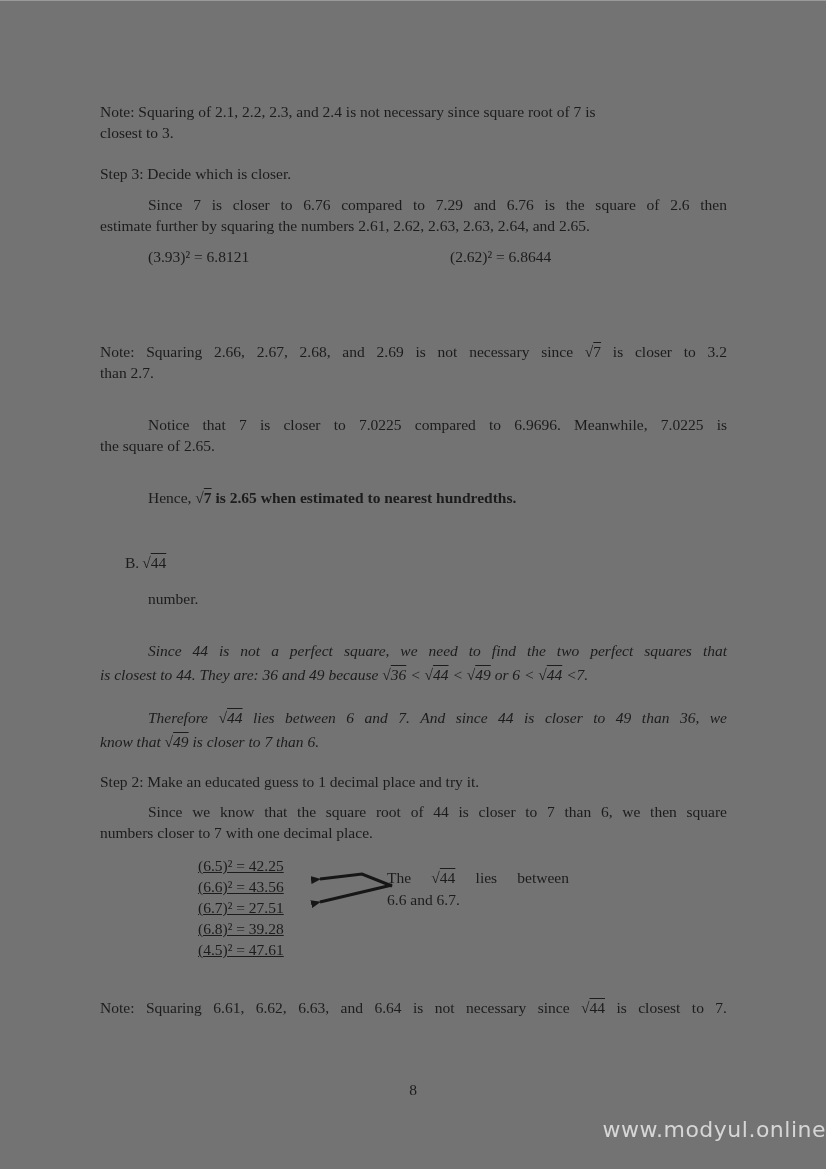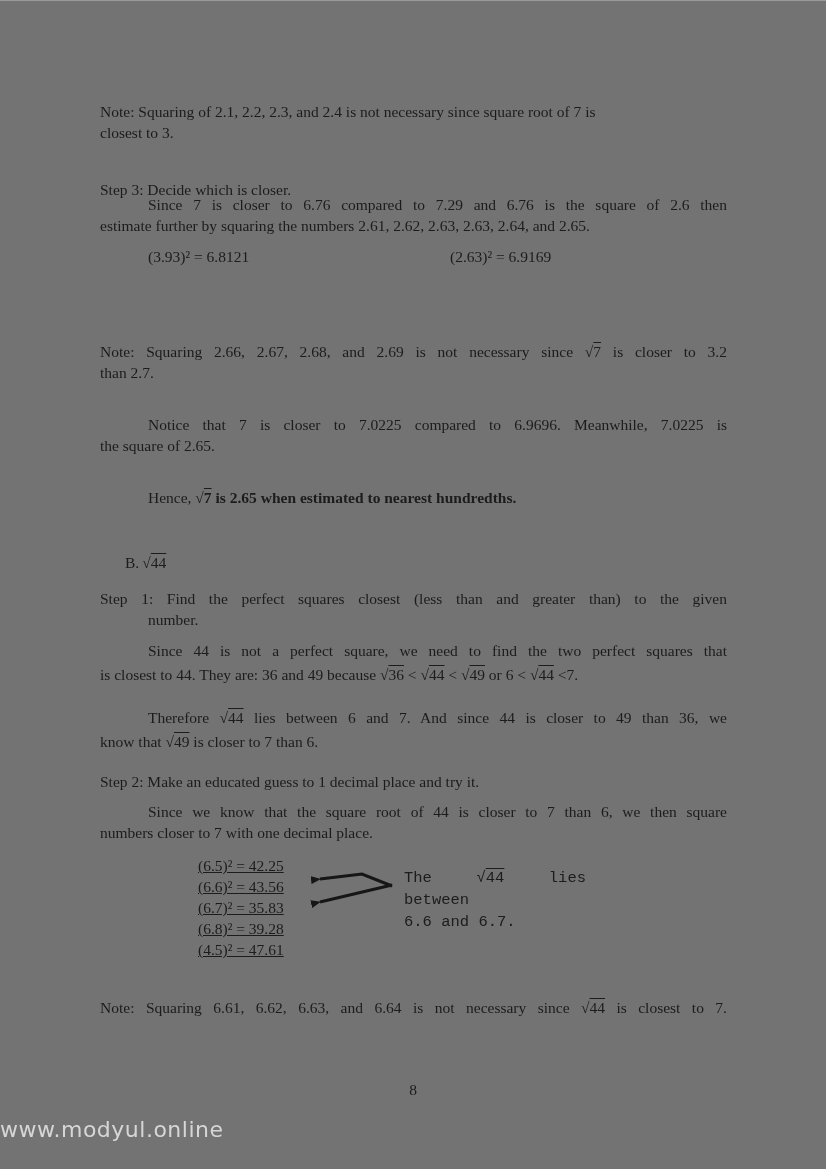--- a/index.html
+++ b/index.html
@@ -13,62 +13,62 @@
     font-size:15.5px;
     line-height:21px;
     overflow:hidden;
   }
   .block { position:absolute; left:100px; }
   .w { width:627px; }
   .line { min-height:21px; }
   .just { text-align:justify; text-align-last:justify; }
   .ind { padding-left:48px; }
   .ind58 { padding-left:48px; }
-  .lh24 .line { line-height:24px; min-height:24px; }
+  .lh24 .line { line-height:24px; min-height:24px;font-style:italic; }
   .b { font-weight:bold; }
   .sqrt { white-space:nowrap; }
   .sqrt .ol { text-decoration:overline; }
   .eqgrid { display:grid; grid-template-columns:302px auto; }
   .eqcell { line-height:21px; }
   .eq6 .line { line-height:21px;text-decoration:underline; }
   .arrows { position:absolute; left:306px; top:864px; }
-  .callout { position:absolute; left:404px; top:866px; width:182px;font-family:Liberation Mono, monospace; }
+  .callout { position:absolute; left:387px; top:866px; width:182px; }
   .callout .line { line-height:22px; }
   .pageno { position:absolute; left:0; right:0; top:1078px; text-align:center; font-size:15.5px; }
   .watermark {
     position:absolute; left:0; right:0; top:1118px;
-    text-align:left;
+    text-align:right;
     font-family:"DejaVu Sans","Liberation Sans",sans-serif;
     font-size:22px;
     color:#d6d6d6;
     letter-spacing:0.5px;
   }
 </style>
 </head>
 <body>
 
 <div class="page">
 
   <section class="block w" style="top:100px">
     <div class="line">Note: Squaring of 2.1, 2.2, 2.3, and 2.4 is not necessary since square root of 7 is</div>
     <div class="line">closest to 3.</div>
   </section>
 
-  <section class="block" style="top:178px">
+  <section class="block" style="top:162px">
     <div class="line">Step 3: Decide which is closer.</div>
   </section>
 
   <section class="block w" style="top:193px">
     <div class="line just ind">Since 7 is closer to 6.76 compared to 7.29 and 6.76 is the square of 2.6 then</div>
     <div class="line">estimate further by squaring the numbers 2.61, 2.62, 2.63, 2.63, 2.64, and 2.65.</div>
   </section>
 
   <section class="block eqgrid" style="top:245px; left:148px; width:540px">
     <span class="eqcell">(3.93)² = 6.8121</span>
-    <span class="eqcell">(2.63)² = 6.9169</span>
+    <span class="eqcell">(2.62)² = 6.8644</span>
     <span class="eqcell"></span>
   </section>
 
   <section class="block w" style="top:340px">
     <div class="line just">
       <span>Note: Squaring 2.66, 2.67, 2.68, and 2.69 is not necessary since </span><span class="sqrt"><span>√</span><span class="ol">7</span></span><span> is closer to 3.2</span>
     </div>
     <div class="line">than 2.7.</div>
   </section>
 
@@ -83,21 +83,20 @@
     </div>
   </section>
 
   <section class="block" style="top:551px; left:125px">
     <div class="line">
       <span>B.</span><span class="sqrt" style="margin-left:3px"><span>√</span><span class="ol">44</span></span>
     </div>
   </section>
 
   <section class="block w" style="top:587px">
-    <div class="line just">Step 1: Find the perfect squares closest (less than and greater than) to the given</div>
     <div class="line ind58">number.</div>
   </section>
 
   <section class="block w lh24" style="top:638px">
     <div class="line just ind">Since 44 is not a perfect square, we need to find the two perfect squares that</div>
     <div class="line">
       <span>is closest to 44. They are: 36 and 49 because </span><span class="sqrt"><span>√</span><span class="ol">36</span></span><span> &lt; </span><span class="sqrt"><span>√</span><span class="ol">44</span></span><span> &lt; </span><span class="sqrt"><span>√</span><span class="ol">49</span></span><span> or 6 &lt; </span><span class="sqrt"><span>√</span><span class="ol">44</span></span><span> &lt;7.</span>
     </div>
   </section>
 
@@ -115,21 +114,21 @@
   </section>
 
   <section class="block w" style="top:800px">
     <div class="line just ind">Since we know that the square root of 44 is closer to 7 than 6, we then square</div>
     <div class="line">numbers closer to 7 with one decimal place.</div>
   </section>
 
   <section class="block eq6" style="top:854px; left:198px">
     <div class="line">(6.5)² = 42.25</div>
     <div class="line">(6.6)² = 43.56</div>
-    <div class="line">(6.7)² = 35.83</div>
+    <div class="line">(6.7)² = 27.51</div>
     <div class="line">(6.8)² = 39.28</div>
     <div class="line">(4.5)² = 47.61</div>
   </section>
 
   <svg class="arrows" width="100" height="46" viewBox="0 0 100 46">
     <defs>
       <marker id="ah" markerWidth="10" markerHeight="8" refX="1" refY="4" orient="auto" markerUnits="userSpaceOnUse">
         <path d="M0,4 L10,0 L10,8 z" fill="#161616"></path>
       </marker>
     </defs>

